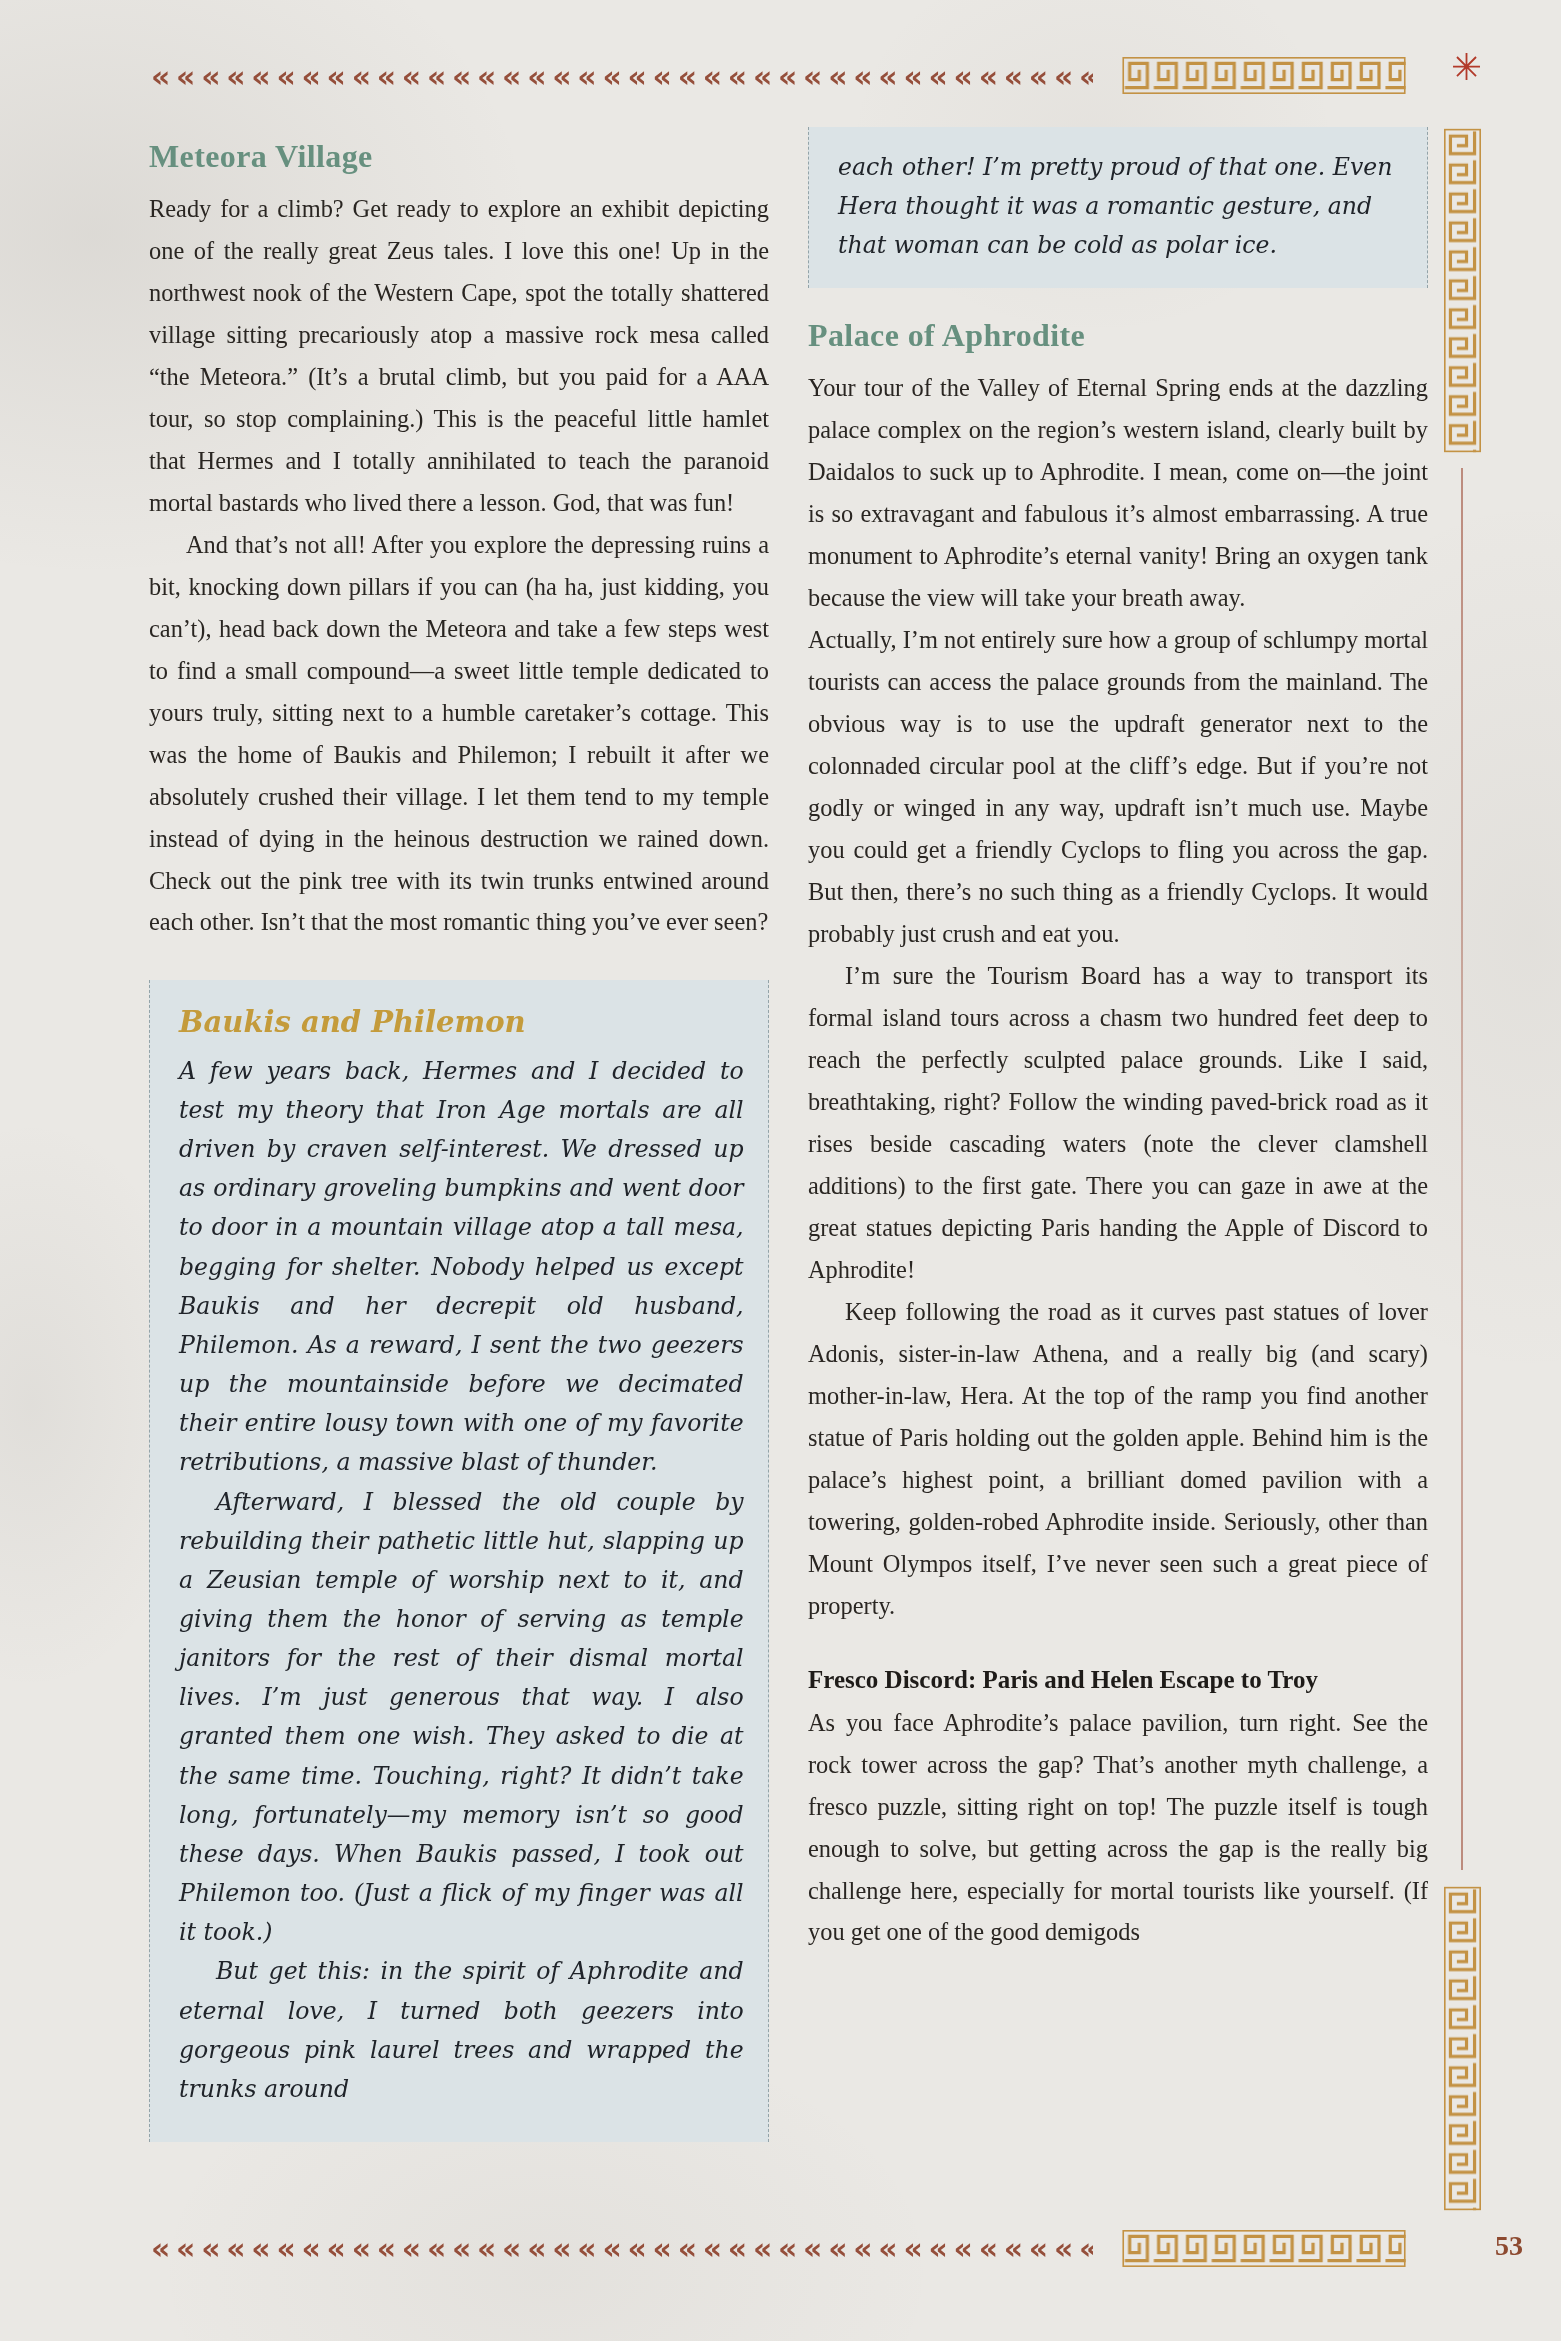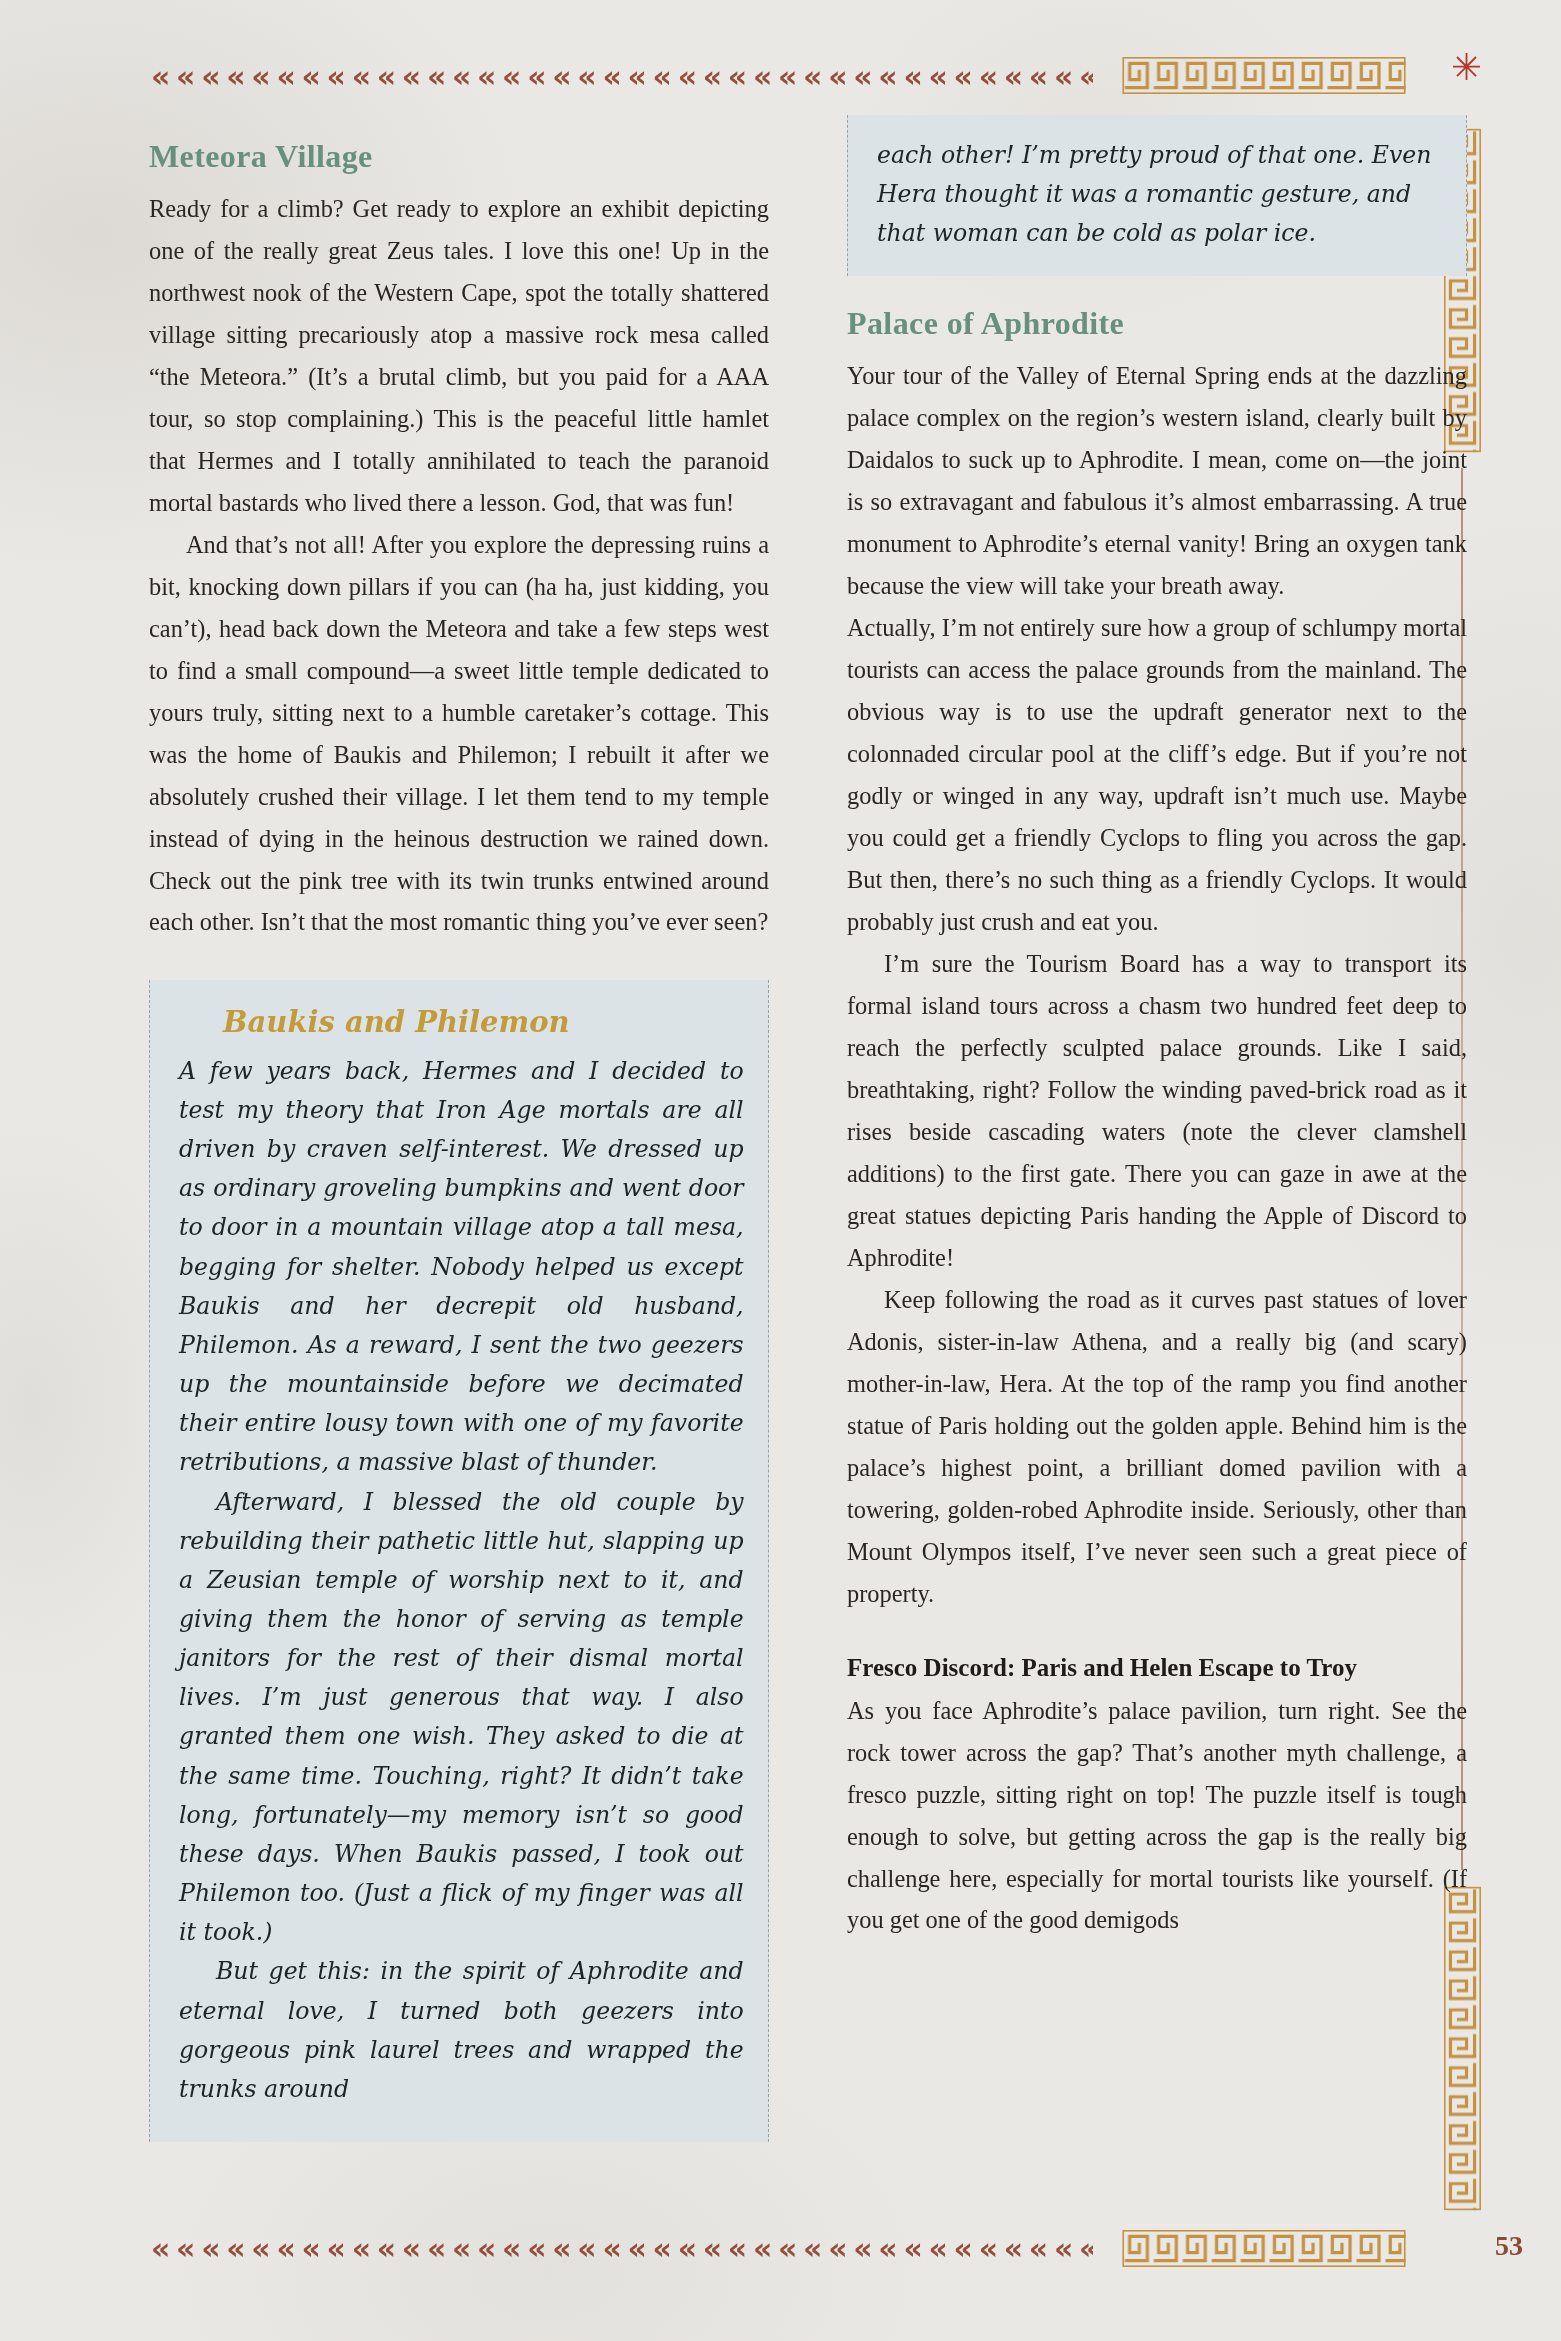--- a/index.html
+++ b/index.html
@@ -51,21 +51,21 @@
   }
 
   .page-number {
     position:absolute; left:1495px; top:2230px;
     font-size:28px; font-weight:bold; color:#8d4a30;
   }
 
   
   .col { position:absolute; width:620px; overflow:hidden; }
   .col-left  { left:149px;  top:138px; height:2103px; }
-  .col-right { left:808px;  top:115px; height:2114px;margin-left:39px; }
+  .col-right { left:808px;  top:127px; height:2114px; }
 
   .section-heading {
     font-size:32px; font-weight:bold; color:#67907f;
     letter-spacing:0.4px; margin:0 0 13px 0;
   }
 
   .subhead {
     font-size:25px; font-weight:bold; color:#1e1b18;
     margin:39px 0 8.1px 0;
   }
@@ -82,21 +82,20 @@
     background:#dbe3e6;
     border-left:1.6px dashed #93a3a8;
     border-right:1.6px dashed #93a3a8;
     padding:24.4px 24.4px 33px 29px;
   }
   .sidebar-heading {
     font-family:"DejaVu Serif",serif;
     font-style:italic; font-weight:bold;
     font-size:29px; color:#c49b3b;
     margin-bottom:13px;
-    margin-left:44px;
   }
   .sidebar p, .sidebar-cont {
     font-family:"DejaVu Serif",serif;
     font-style:italic;
     font-size:23.6px; line-height:1.66; text-align:justify;
     color:#20242a;
   }
   .sidebar p.indent { text-indent:37px; }
 
   .sidebar-cont {

